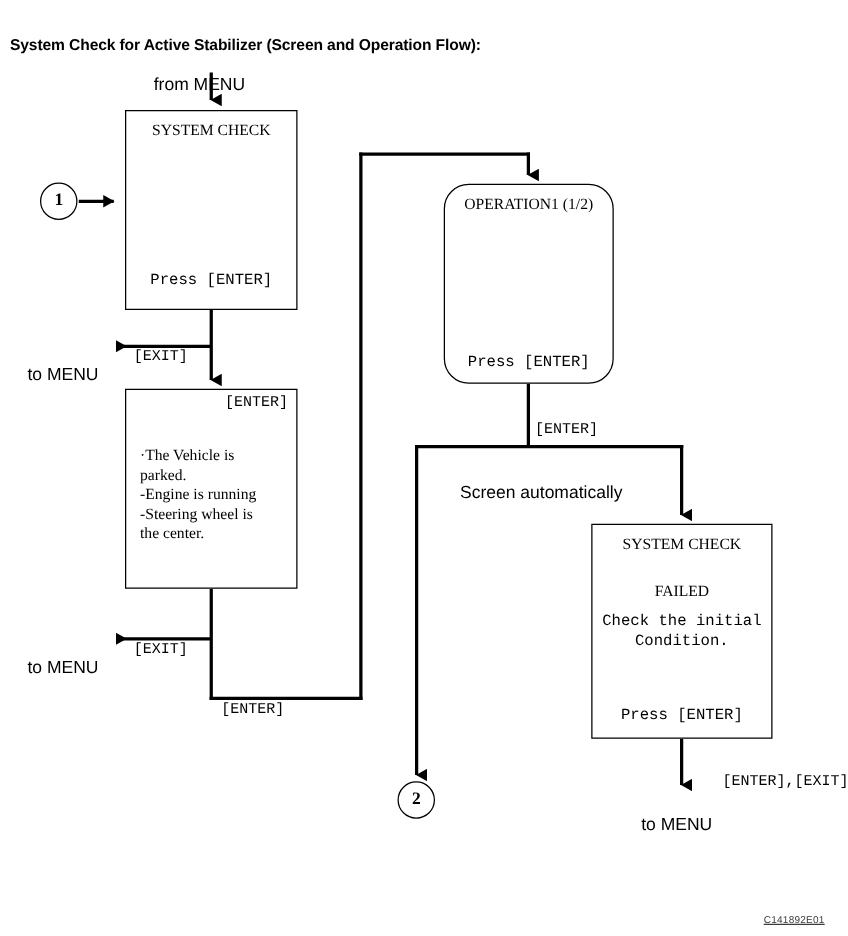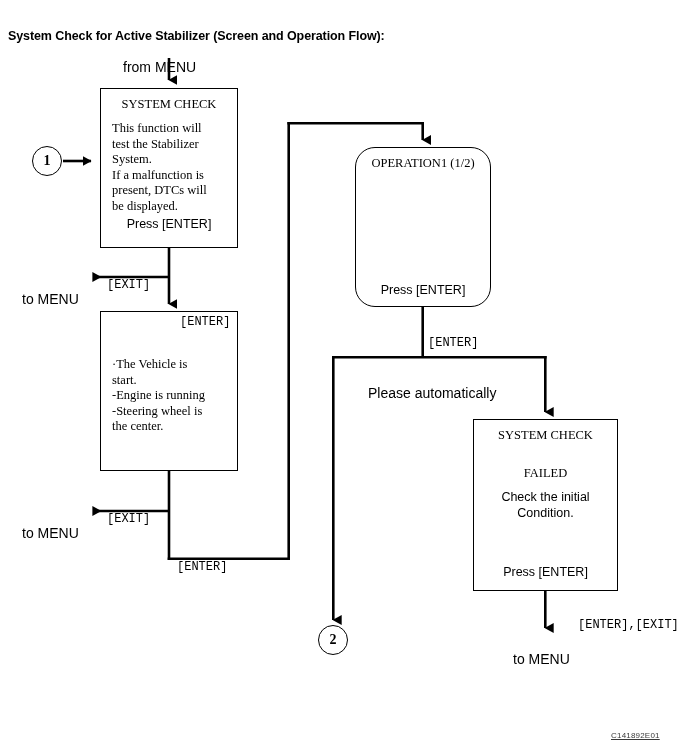--- a/index.html
+++ b/index.html
@@ -63,21 +63,21 @@
     font-family: "Liberation Serif", serif;
     font-size: 12.5px;
     line-height: 1.24;
     white-space: pre-line;
   }
   .box-press {
     position: absolute;
     left: 0;
     width: 100%;
     text-align: center;
-    font-family: Liberation Sans, sans-serif;
+    font-family: Liberation Mono, monospace;
     font-size: 12.5px;
     line-height: 1.24;
     white-space: pre-line;
   }
   .connector-circle {
     position: absolute;
     width: 30px;
     height: 30px;
     border: 1.8px solid #000;
     border-radius: 50%;
@@ -144,32 +144,26 @@
       <line x1="333.3" y1="356" x2="333.3" y2="620" marker-end="url(#arrow-down)"></line>
 
       <line x1="545.3" y1="356" x2="545.3" y2="412" marker-end="url(#arrow-down)"></line>
 
       <line x1="545.3" y1="591" x2="545.3" y2="628" marker-end="url(#arrow-down)"></line>
     </g>
   </svg>
 
   <div class="box" style="left:100px; top:88px; width:138px; height:160px;">
     <div class="box-title" style="top:8px;">SYSTEM CHECK</div>
-    <div class="box-body" style="left:11px; top:32px; right:6px;">This function will
-test the Stabilizer
-System.
-If a malfunction is
-present, DTCs will
-be displayed.</div>
     <div class="box-press" style="top:128px;">Press [ENTER]</div>
   </div>
 
   <div class="box" style="left:100px; top:311px; width:138px; height:160px;">
     <div class="box-body" style="left:11px; top:45px; right:6px;">·The Vehicle is
-start.
+parked.
 -Engine is running
 -Steering wheel is
 the center.</div>
   </div>
 
   <div class="box" style="left:355px; top:147px; width:136px; height:160px;border-radius:20px;">
     <div class="box-title" style="top:8px;">OPERATION1 (1/2)</div>
     <div class="box-press" style="top:135px;">Press [ENTER]</div>
   </div>
 
@@ -198,21 +192,21 @@
   <div class="lbl serif-key" style="left:180px; top:292px;">[ENTER]</div>
 
   <div class="lbl serif-key" style="left:107px; top:489px;">[EXIT]</div>
 
   <div class="lbl sans" style="left:22px; top:502px;">to MENU</div>
 
   <div class="lbl serif-key" style="left:177px; top:537px;">[ENTER]</div>
 
   <div class="lbl serif-key" style="left:428px; top:313px;">[ENTER]</div>
 
-  <div class="lbl sans" style="left:368px; top:362px;">Please automatically</div>
+  <div class="lbl sans" style="left:368px; top:362px;">Screen automatically</div>
 
   <div class="lbl serif-key" style="left:578px; top:595px;">[ENTER],[EXIT]</div>
 
   <div class="lbl sans" style="left:513px; top:628px;">to MENU</div>
 
   <div class="watermark" style="left:611px; top:731px;">C141892E01</div>
 
 </div>
 
 </body></html>

